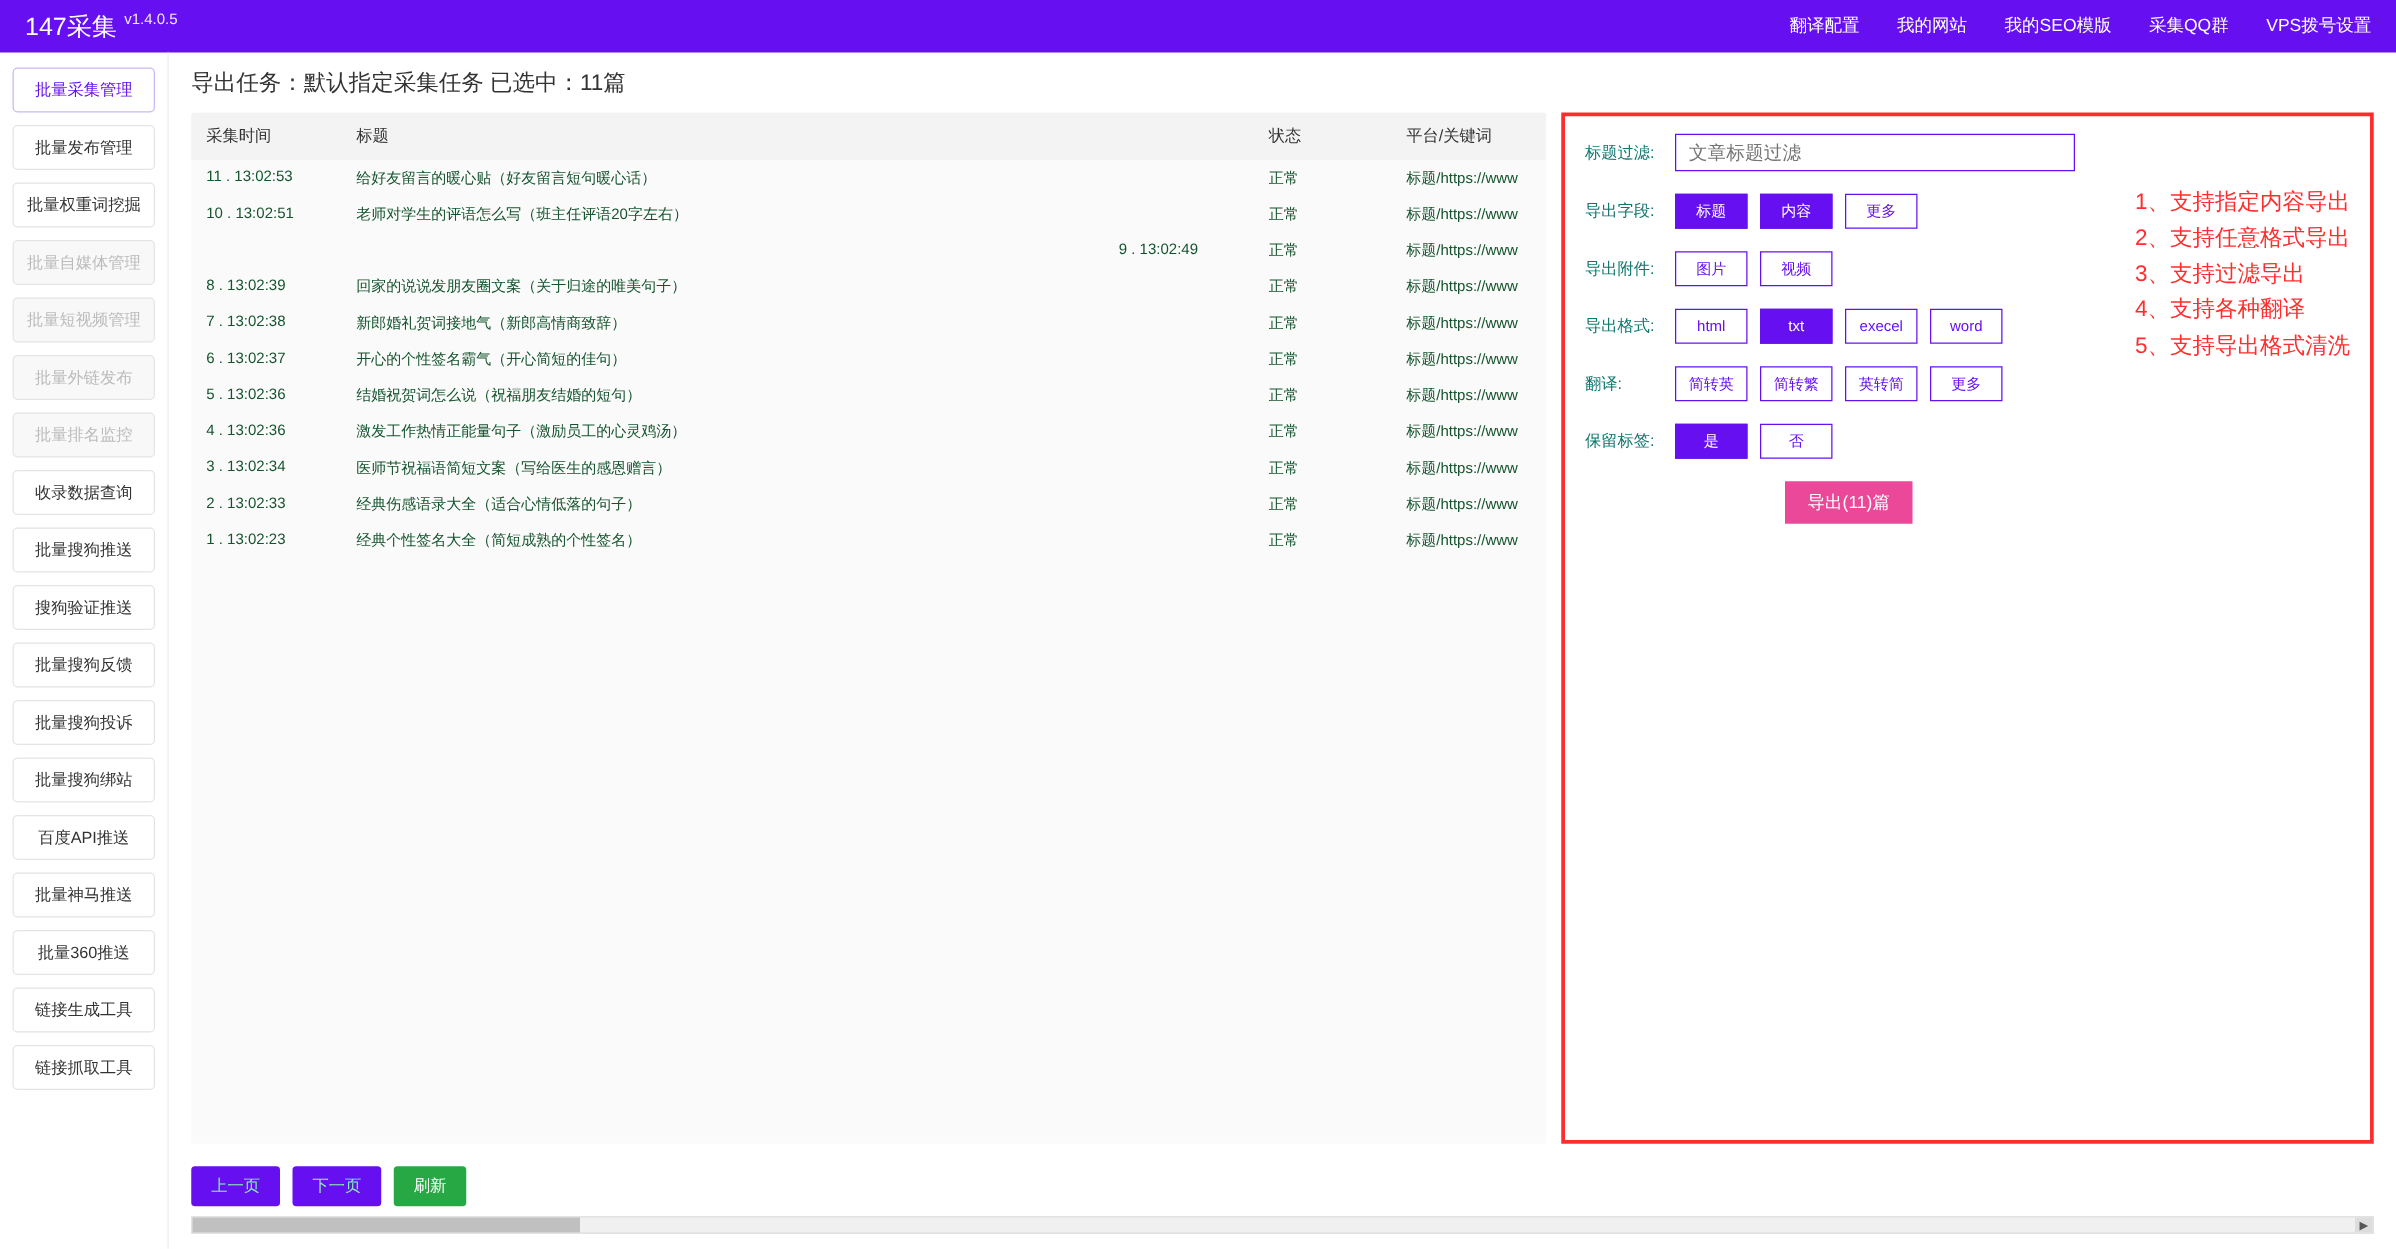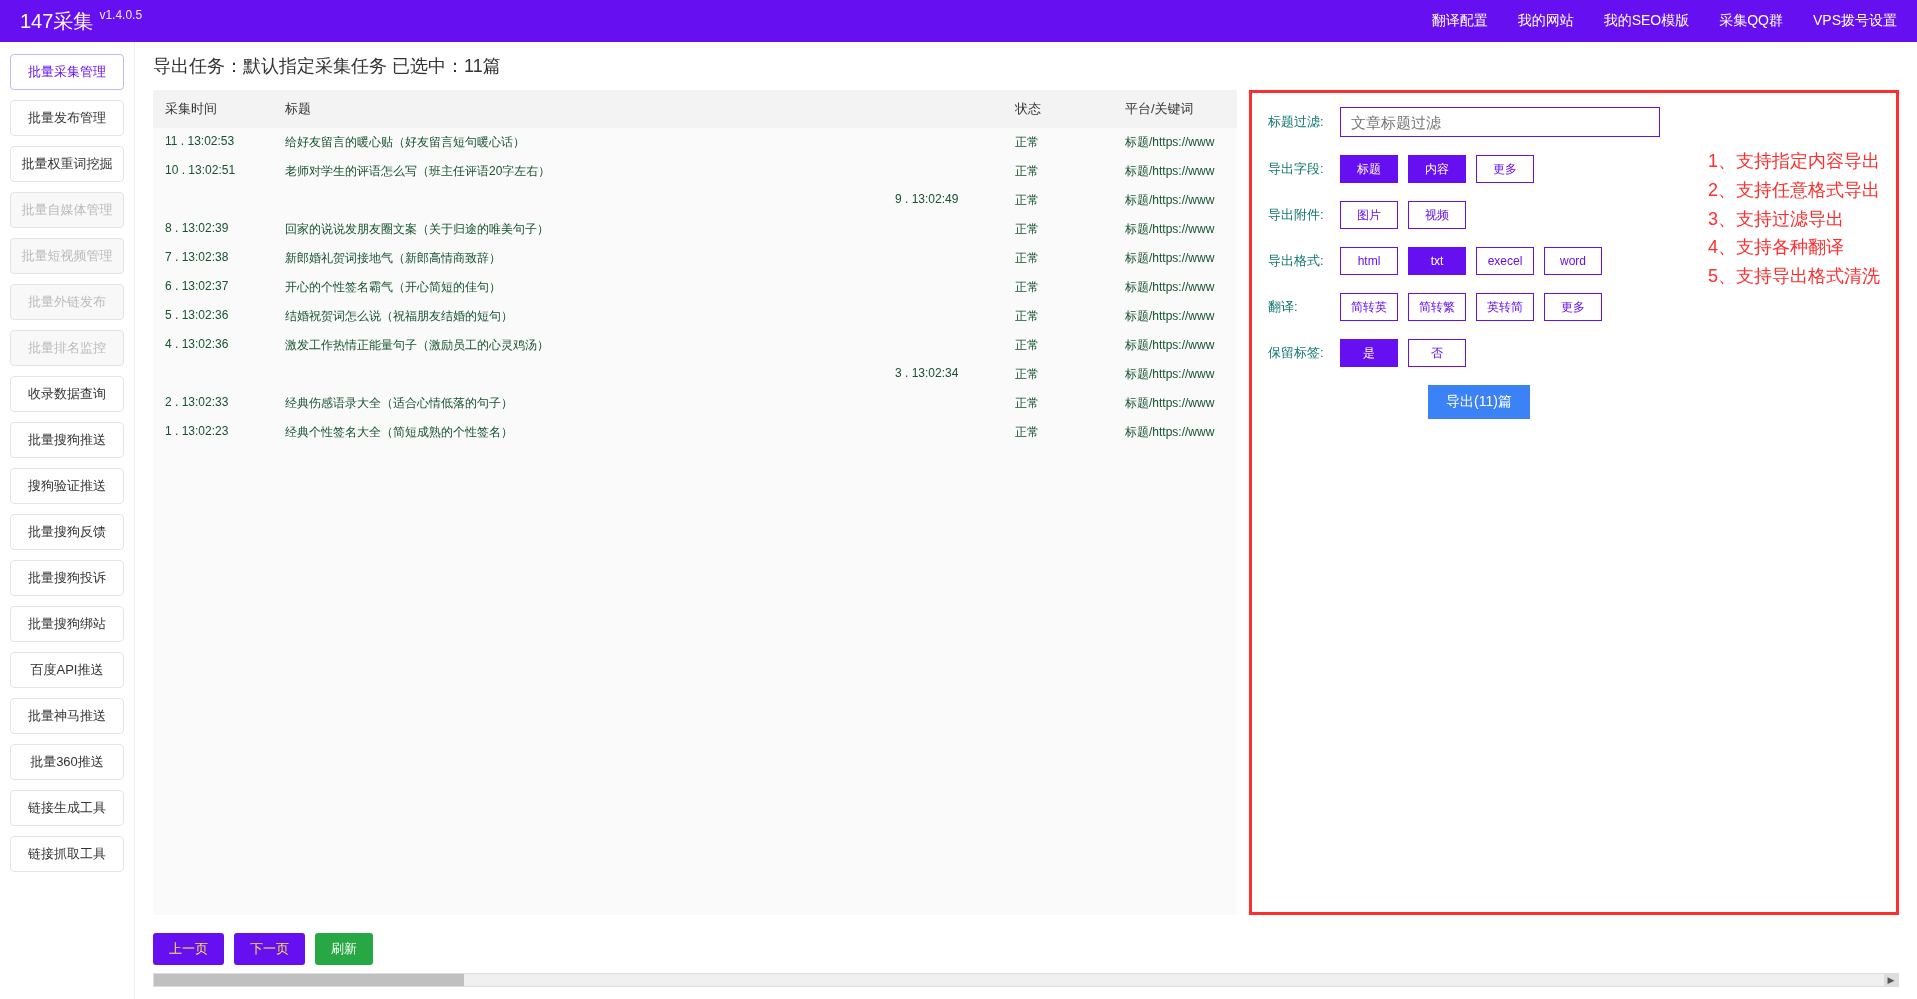--- a/index.html
+++ b/index.html
@@ -28,24 +28,24 @@
 .col-platform { width: 100px; flex-shrink: 0; overflow: hidden; text-overflow: ellipsis; white-space: nowrap; }
 .side-panel { width: 650px; border: 3px solid #ff2d2d; padding: 14px 16px; display: flex; gap: 18px; }
 .form-area { flex: 1; }
 .form-row { display: flex; align-items: center; margin-bottom: 18px; }
 .form-label { width: 72px; font-size: 13px; color: #0f766e; }
 .form-ctrl { flex: 1; display: flex; gap: 10px; align-items: center; }
 .title-filter { width: 320px; height: 30px; border: 1px solid #6610f2; padding: 0 10px; font-size: 15px; outline: none; }
 .opt { display: inline-flex; align-items: center; justify-content: center; min-width: 58px; height: 28px; padding: 0 10px; border: 1px solid #6610f2; color: #6610f2; font-size: 12px; cursor: pointer; background: #fff; }
 .opt.selected { background: #6610f2; color: #fff; }
 .export-btn-row { text-align: center; margin-top: 8px; }
-.export-btn { background: #3b82f6; color: #fff; border: none; padding: 8px 18px; font-size: 14px; cursor: pointer; }
+.export-btn { background: #ec4899; color: #fff; border: none; padding: 8px 18px; font-size: 14px; cursor: pointer; }
 .notes { color: #ff2d2d; font-size: 18px; line-height: 1.6; white-space: nowrap; padding-top: 40px; }
 .footer-bar { margin-top: 18px; display: flex; gap: 10px; align-items: center; }
-.pg-btn { background: #6610f2; color: #fde047; border: none; padding: 7px 16px; border-radius: 3px; font-size: 13px; cursor: pointer; }
+.pg-btn { background: #6610f2; color: #86efac; border: none; padding: 7px 16px; border-radius: 3px; font-size: 13px; cursor: pointer; }
 .refresh-btn { background: #28a745; color: #fff; border: none; padding: 7px 16px; border-radius: 3px; font-size: 13px; cursor: pointer; }
 .hscroll { height: 14px; background: #f0f0f0; margin-top: 8px; position: relative; border: 1px solid #ddd; }
 .hscroll-thumb { position: absolute; left: 0; top: 0; height: 100%; width: 310px; background: #c0c0c0; }
 .hscroll-arrow { position: absolute; right: 0; top: 0; height: 100%; width: 14px; background: #ddd; display: flex; align-items: center; justify-content: center; font-size: 9px; color: #555; }
 </style>
 </head>
 <body>
 
 <div class="header">
   <div class="header-left">
@@ -135,20 +135,21 @@
               <div class="col-platform">标题/https://www</div>
             </div>
             <div class="tbl-row">
               <div class="col-time">4 . 13:02:36</div>
               <div class="col-title">激发工作热情正能量句子（激励员工的心灵鸡汤）</div>
               <div class="col-status">正常</div>
               <div class="col-platform">标题/https://www</div>
             </div>
             <div class="tbl-row">
               <div class="col-time">3 . 13:02:34</div>
+              <div class="col-title">医师节祝福语简短文案（写给医生的感恩赠言）</div>
               <div class="col-status">正常</div>
               <div class="col-platform">标题/https://www</div>
             </div>
             <div class="tbl-row">
               <div class="col-time">2 . 13:02:33</div>
               <div class="col-title">经典伤感语录大全（适合心情低落的句子）</div>
               <div class="col-status">正常</div>
               <div class="col-platform">标题/https://www</div>
             </div>
             <div class="tbl-row">

